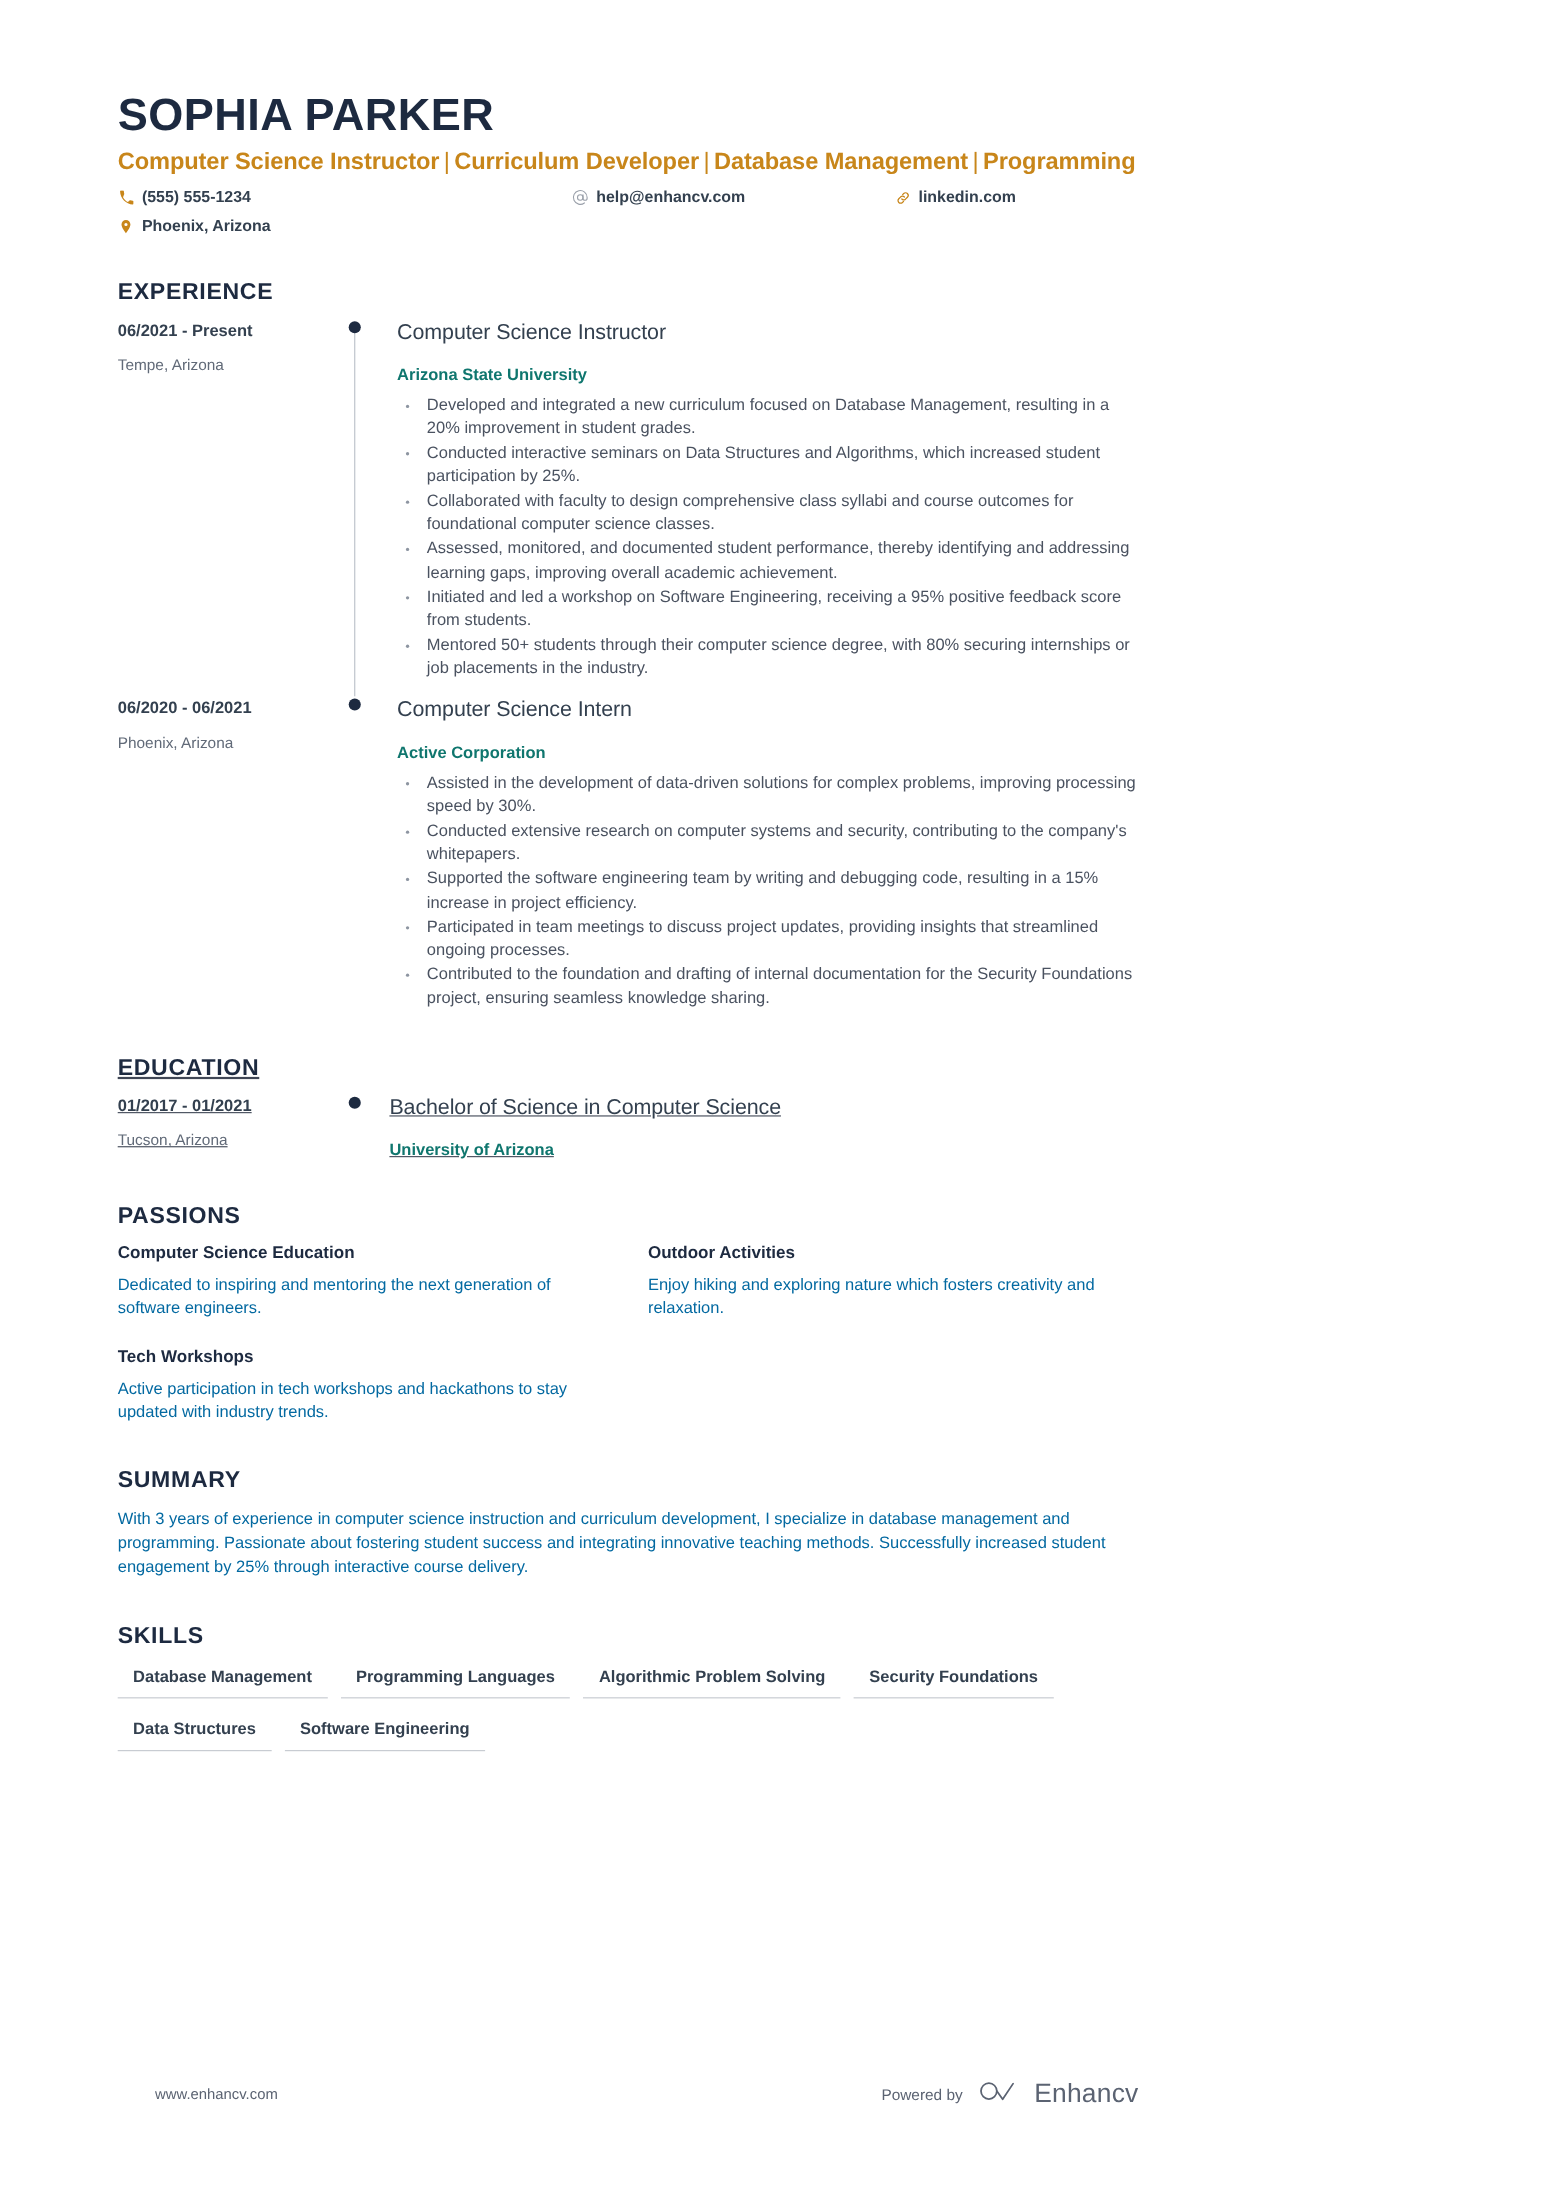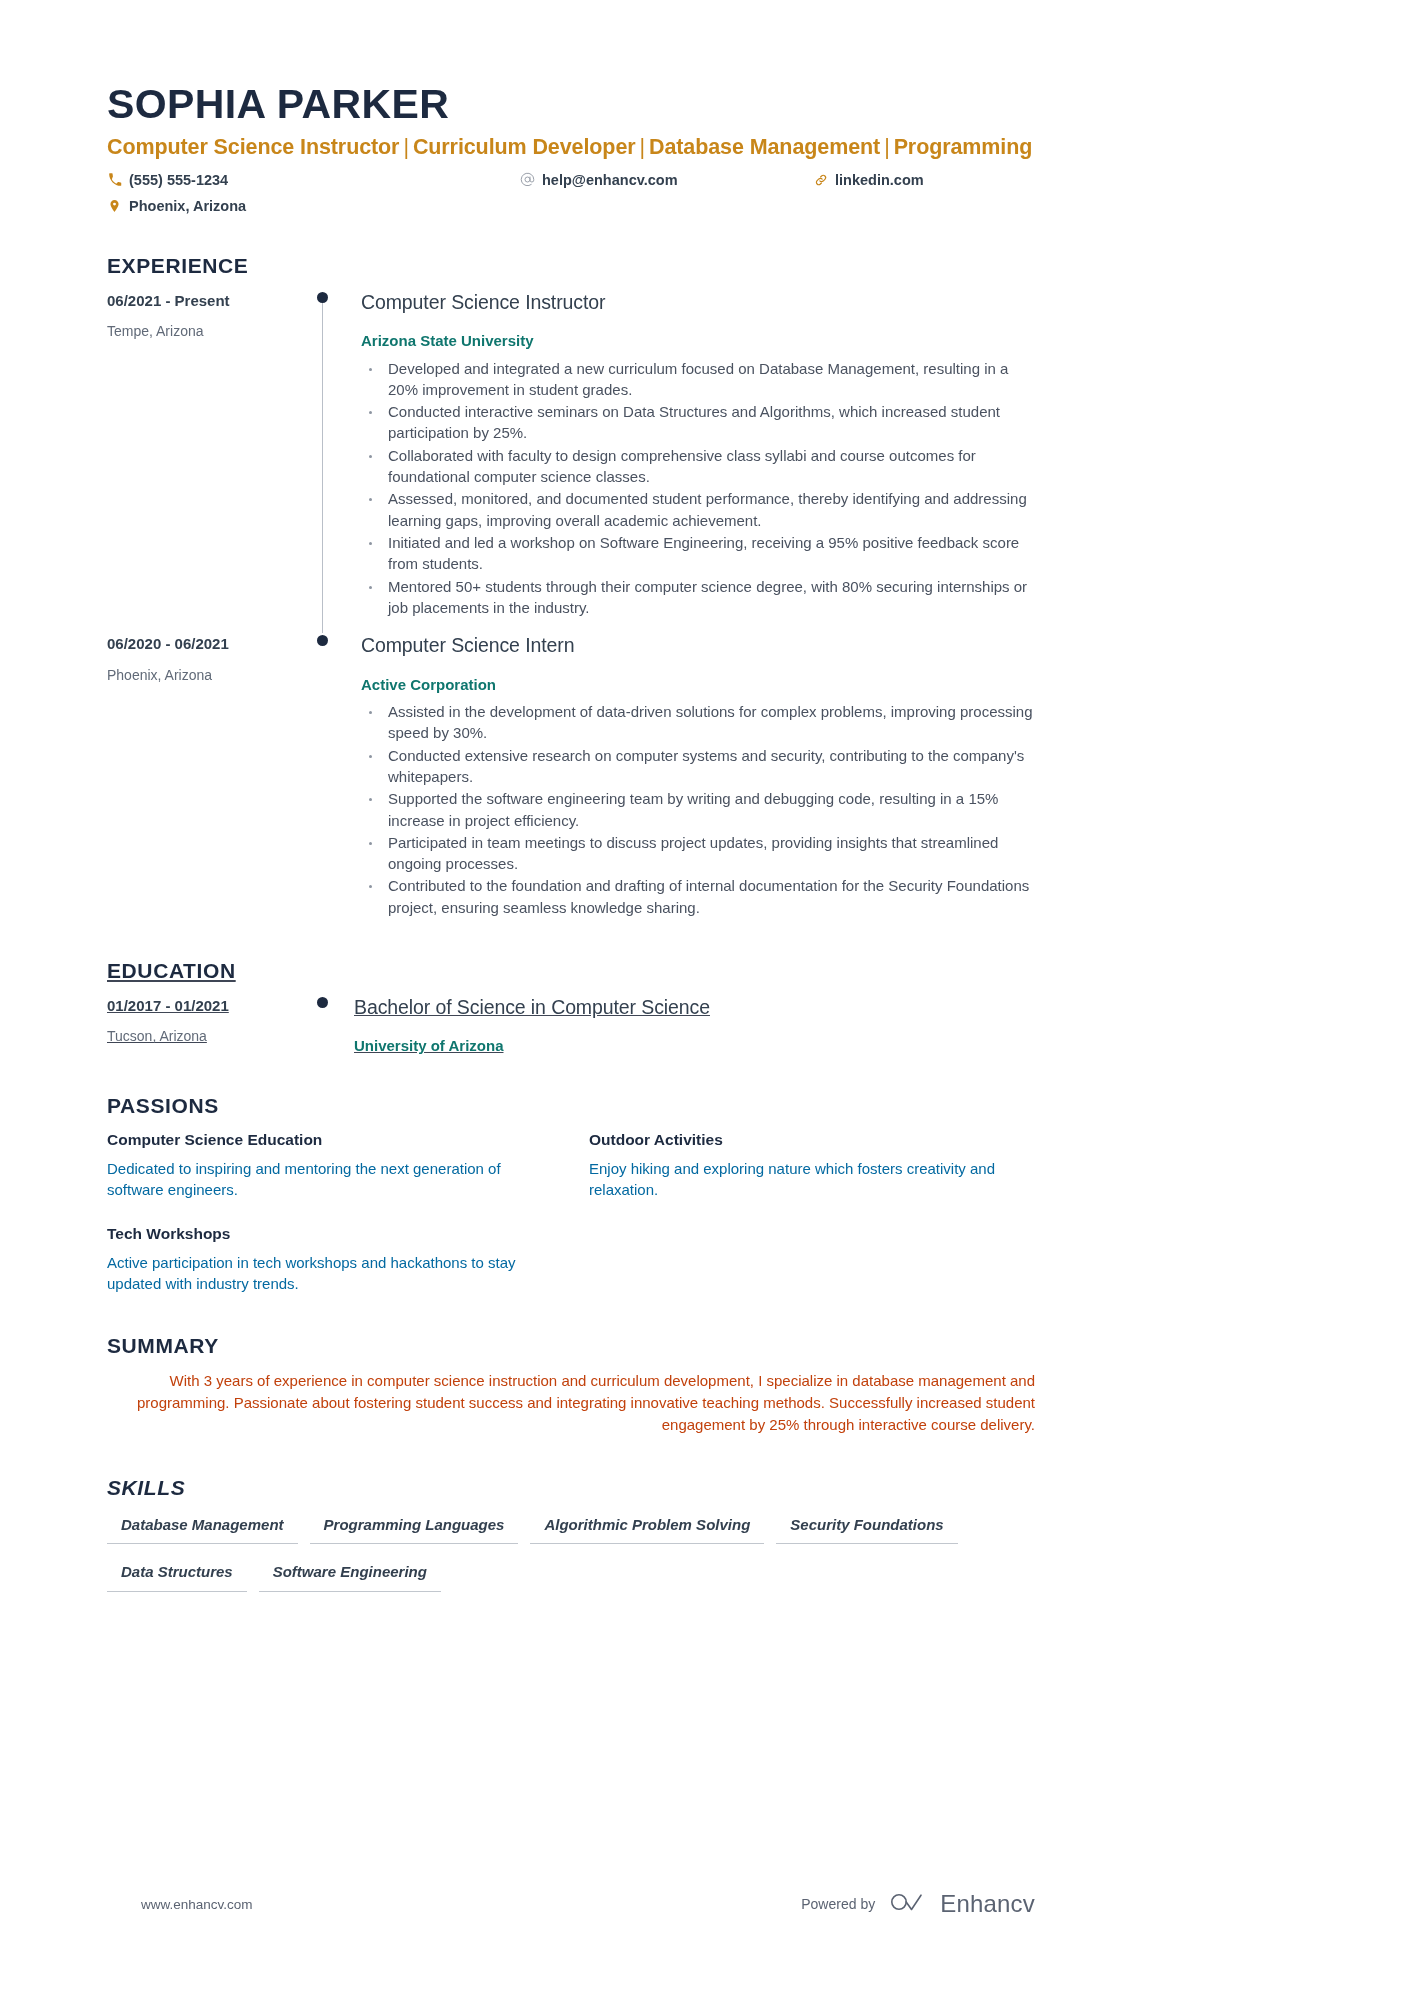--- a/index.html
+++ b/index.html
@@ -199,23 +199,22 @@
     font-size: 15px;
     line-height: 1.42;
     color: #0369a1;
     max-width: 430px;
   }
 
   
   .summary-text {
     font-size: 15px;
     line-height: 1.45;
-    color: #c2410c;
+    color: #0369a1;
     max-width: 1160px;
-    text-align: right;
   }
 
   
   .skills-rows { display: flex; flex-direction: column; gap: 15px; }
   .skills-row { display: flex; gap: 12px; flex-wrap: wrap; }
   .skill {
     font-size: 15px;
     font-weight: 700;
     color: #33404f;
     padding: 4px 14px 9px 14px;
@@ -396,21 +395,21 @@
           <div class="passion-desc">Active participation in tech workshops and hackathons to stay updated with industry trends.</div>
         </div>
       </div>
   </div>
 
   <div class="section" style="margin-top:40px;">
     <div class="section-title">SUMMARY</div>
     <div class="summary-text">With 3 years of experience in computer science instruction and curriculum development, I specialize in database management and programming. Passionate about fostering student success and integrating innovative teaching methods. Successfully increased student engagement by 25% through interactive course delivery.</div>
   </div>
 
-  <div class="section" style="margin-top:40px;font-style:italic;">
+  <div class="section" style="margin-top:40px;">
     <div class="section-title">SKILLS</div>
     <div class="skills-rows" id="skills-rows">
         <div class="skills-row">
           <div class="skill">Database Management</div>
           <div class="skill">Programming Languages</div>
           <div class="skill">Algorithmic Problem Solving</div>
           <div class="skill">Security Foundations</div>
         </div>
         <div class="skills-row">
           <div class="skill">Data Structures</div>

